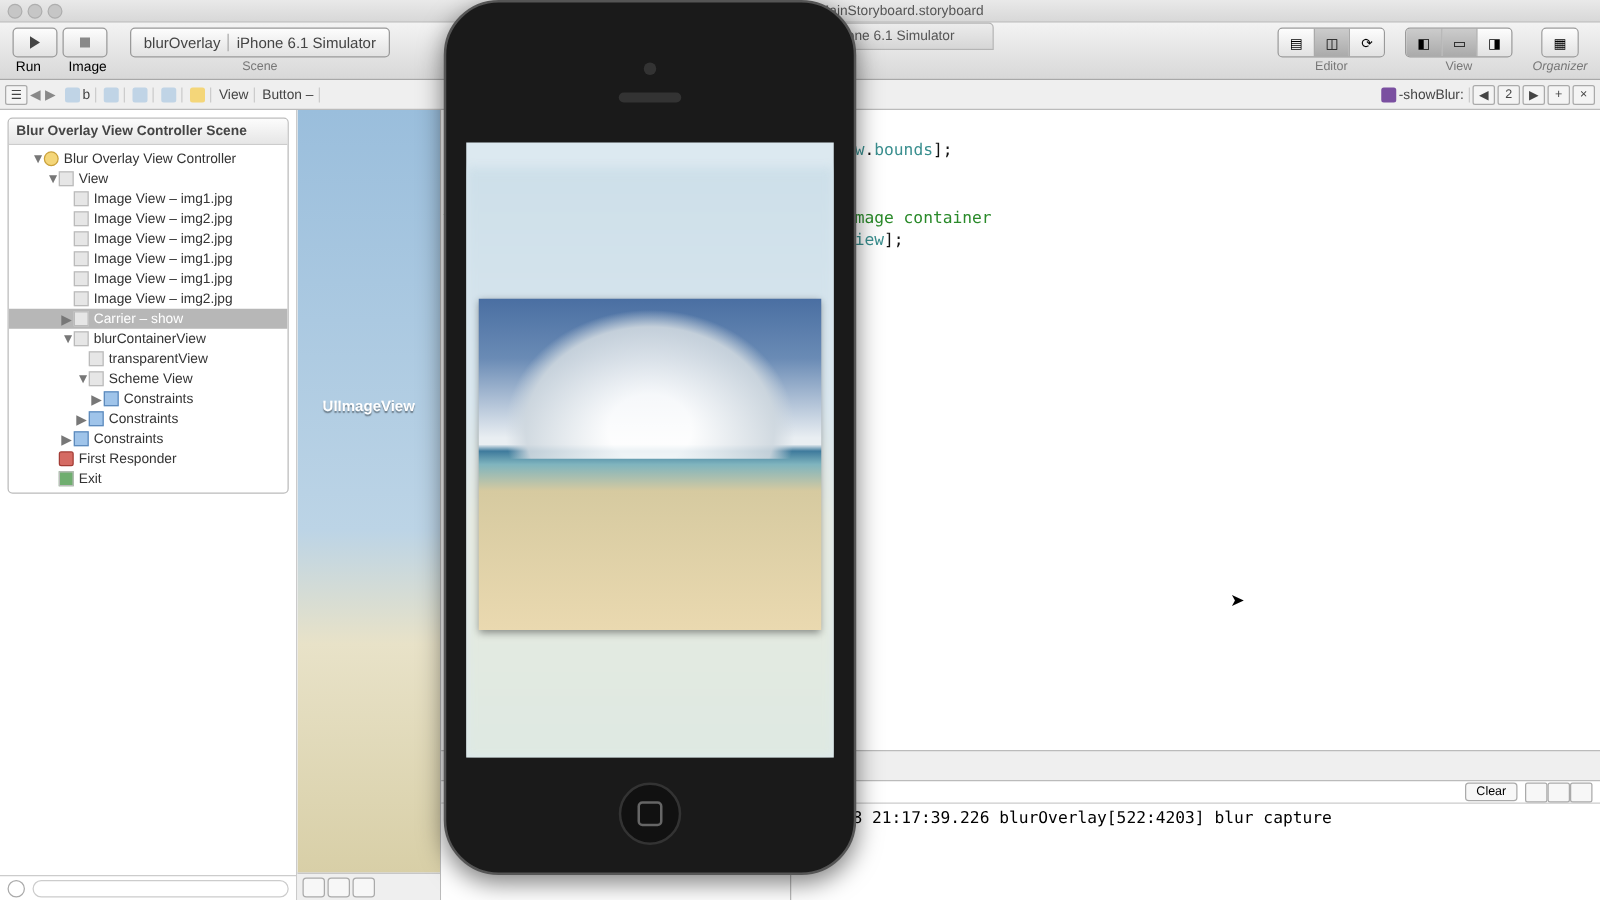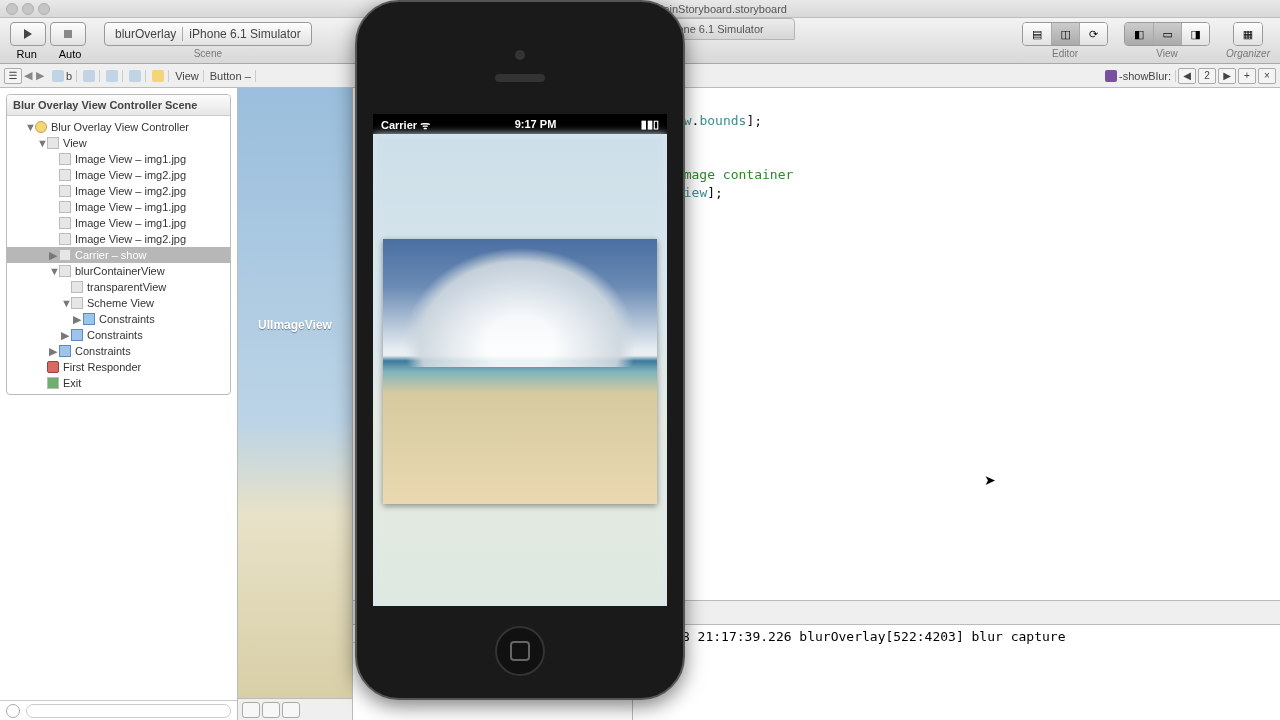--- a/index.html
+++ b/index.html
@@ -162,21 +162,21 @@
 </div>
 
 <div class="toolbar">
   <div class="toolbar-col">
     <div class="tb-group">
       <div class="tb-btn play"></div>
       <div class="tb-btn stop"></div>
     </div>
     <div class="run-stop-labels">
       <span>Run</span>
-      <span>Auto</span>
+      <span>Image</span>
     </div>
   </div>
   <div class="toolbar-col" style="margin-left:10px;">
     <div class="scheme-box">
       <span>blurOverlay</span>
       <div class="scheme-sep"></div>
       <span>iPhone 6.1 Simulator</span>
     </div>
     <span style="font-size:10px;color:#777;">Scene</span>
   </div>
@@ -397,41 +397,43 @@
     </div>
 
     <div class="console-area">
       <div class="console-left">
         <div class="auto-row">
             <span>Auto ‡</span>
           </div>
         <div style="flex:1;background:#fff;"></div>
       </div>
       <div class="console-right">
+        <div class="output-row">
+          <span>utput ‡</span>
+          <div class="clear">Clear</div>
+          <div class="dbg-btn" style="margin-left:6px;"></div>
+          <div class="dbg-btn"></div>
+          <div class="dbg-btn"></div>
+        </div>
         <div class="console-body"><span>3-06-18 21:17:39.226 blurOverlay[522:4203] blur capture</span></div>
       </div>
     </div>
   </div>
 </div>
 
 <div class="sim-titlebar">
   <span>hone 6.1 Simulator</span>
 </div>
 
 <div class="simulator">
   <div class="sim-top">
     <div class="cam"></div>
     <div class="speaker"></div>
   </div>
   <div class="sim-screen">
-    <div class="sim-status">
-      <span><span>Carrier</span> ᯤ</span>
-      <span>9:17 PM</span>
-      <span>▮▮▯</span>
-    </div>
     <div class="sim-blur"></div>
     <div class="sim-photo">
       <div class="sim-cloud"></div>
     </div>
   </div>
   <div class="home-btn"></div>
 </div>
 
 <div class="cursor">➤</div>
 

